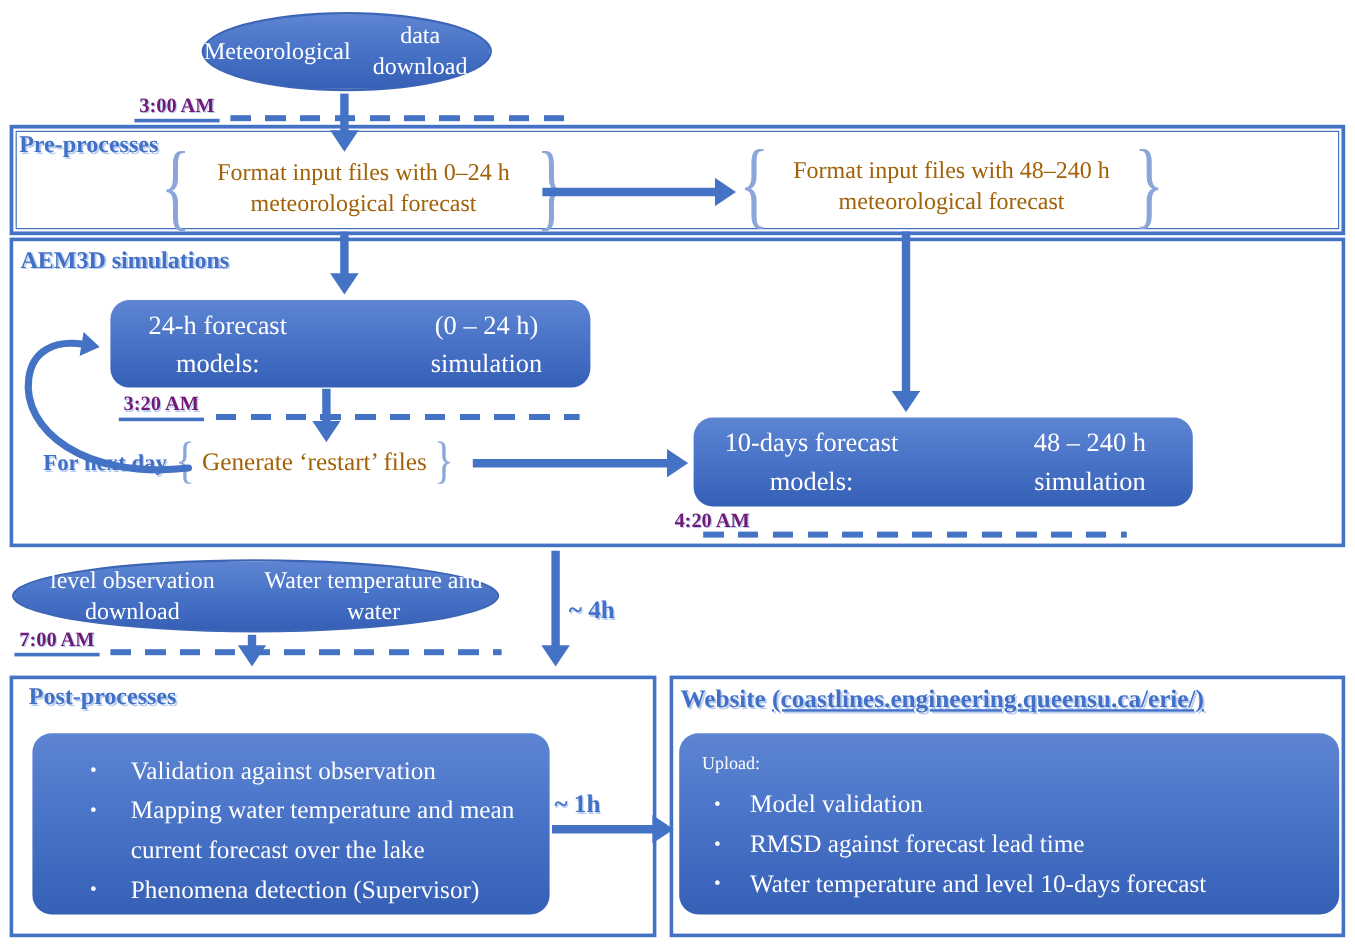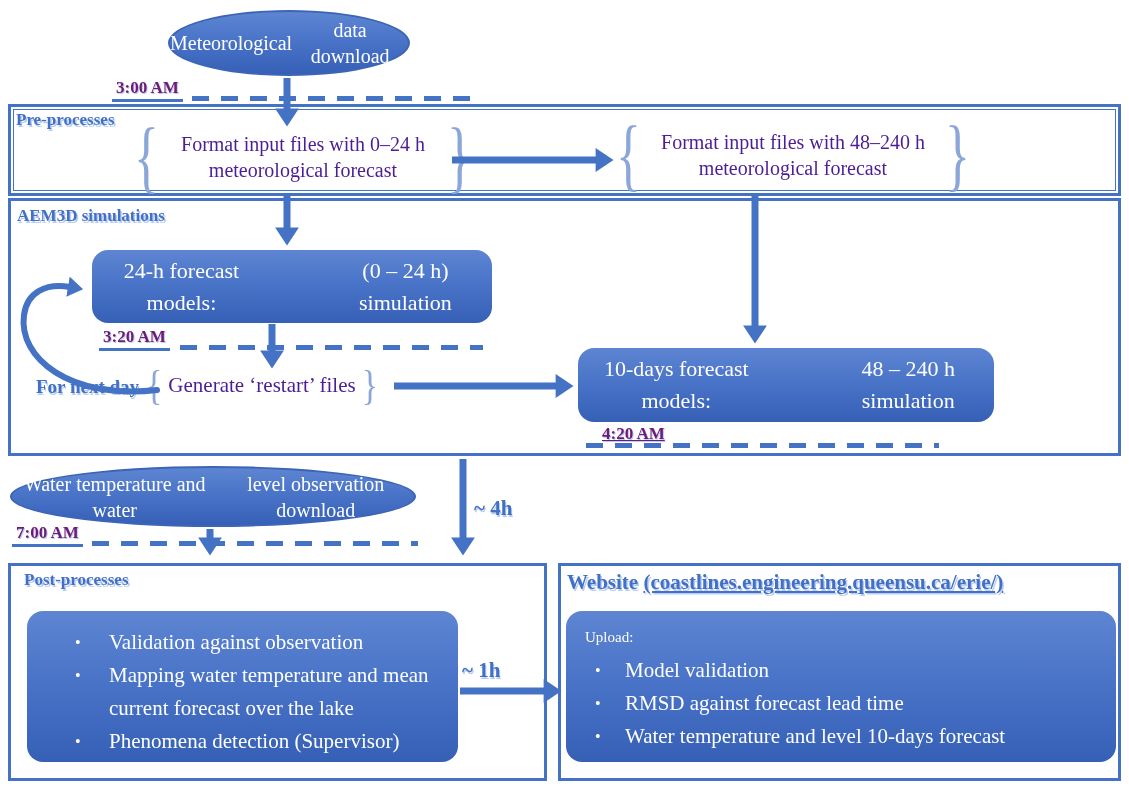--- a/index.html
+++ b/index.html
@@ -4,21 +4,21 @@
 <style>
   html,body{margin:0;padding:0;background:#fff;}
   .canvas{
     position:relative;width:1129px;height:791px;background:#fff;overflow:hidden;
     font-family:"Liberation Serif","DejaVu Serif",serif;
   }
   
   .bigbox{position:absolute;background:#fff;border:3px solid #4472C4;box-sizing:border-box;z-index:1;}
   .bigbox.compound{box-shadow:inset 0 0 0 2px #ffffff, inset 0 0 0 3px #4472C4;}
   .section-title{
-    position:absolute;font-weight:bold;font-size:17px;color:#4170C6;
+    position:absolute;font-weight:bold;font-size:20px;color:#4170C6;
     text-shadow:1.5px 1.5px 0 #b9cdf0;white-space:nowrap;z-index:3;
   }
   
   .timelabel{
     position:absolute;font-weight:bold;font-size:17px;color:#701a75;
     text-shadow:1px 1px 0 #b9cdf0;border-bottom:3px solid #4472C4;
     padding:0 4px 1px 4px;white-space:nowrap;z-index:4;
   }
   .dashline{
     position:absolute;height:5px;z-index:4;
@@ -38,21 +38,21 @@
     background:linear-gradient(180deg,#5d85d2 0%,#4a74c8 45%,#3660b6 100%);
     color:#fff;
   }
   .roundbox.centered{display:flex;flex-direction:row;justify-content:center;align-items:center;
     font-size:22px;line-height:32px;text-align:center;gap:48px;}
   
   .bracegroup{position:absolute;display:flex;align-items:center;z-index:3;}
   .brace{color:#8ba6d8;font-weight:normal;display:inline-block;line-height:0;}
   .brace.big{font-size:52px;transform:scaleY(1.55);}
   .brace.small{font-size:34px;transform:scaleY(1.25);}
-  .bracetext{color:#4c1d95;font-size:20px;line-height:26px;text-align:center;padding:0 6px;}
+  .bracetext{color:#a16207;font-size:20px;line-height:26px;text-align:center;padding:0 6px;}
   .bracetext.single{font-size:21px;white-space:nowrap;}
   
   .bluelabel{
     position:absolute;font-weight:bold;color:#4170C6;text-shadow:1px 1.5px 0 #b9cdf0;
     white-space:nowrap;z-index:4;
   }
   
   .bullets{display:flex;flex-direction:column;}
   .bullet-row{display:flex;font-size:21px;line-height:33px;}
   .bullet-dot{flex:0 0 auto;font-size:16px;}
@@ -111,26 +111,26 @@
     <span class="brace small">}</span>
   </div>
 
   <div class="bluelabel" style="left:36px;top:376px;font-size:19px;">For next day</div>
 
   <div class="roundbox centered" style="left:578px;top:348px;width:416px;height:74px;">
     <div>10-days forecast models:</div>
     <div>48 – 240 h simulation</div>
   </div>
 
-  <div class="timelabel" style="left:598px;top:424px;border-bottom:none;text-decoration:underline;">4:20 AM</div>
+  <div class="timelabel" style="left:558px;top:424px;border-bottom:none;">4:20 AM</div>
   <div class="dashline" style="left:586px;top:443px;width:353px;"></div>
 
   <div class="ellipse" style="left:10px;top:466px;width:406px;height:61px;">
+    <div>level observation download</div>
     <div>Water temperature and water</div>
-    <div>level observation download</div>
   </div>
 
   <div class="timelabel" style="left:12px;top:523px;">7:00 AM</div>
   <div class="dashline" style="left:92px;top:541px;width:326px;"></div>
 
   <div class="bluelabel" style="left:474px;top:496px;font-size:21px;">~ 4h</div>
 
   <div class="bigbox" style="left:8px;top:563px;width:539px;height:218px;"></div>
   <div class="section-title" style="left:24px;top:570px;">Post-processes</div>
 

